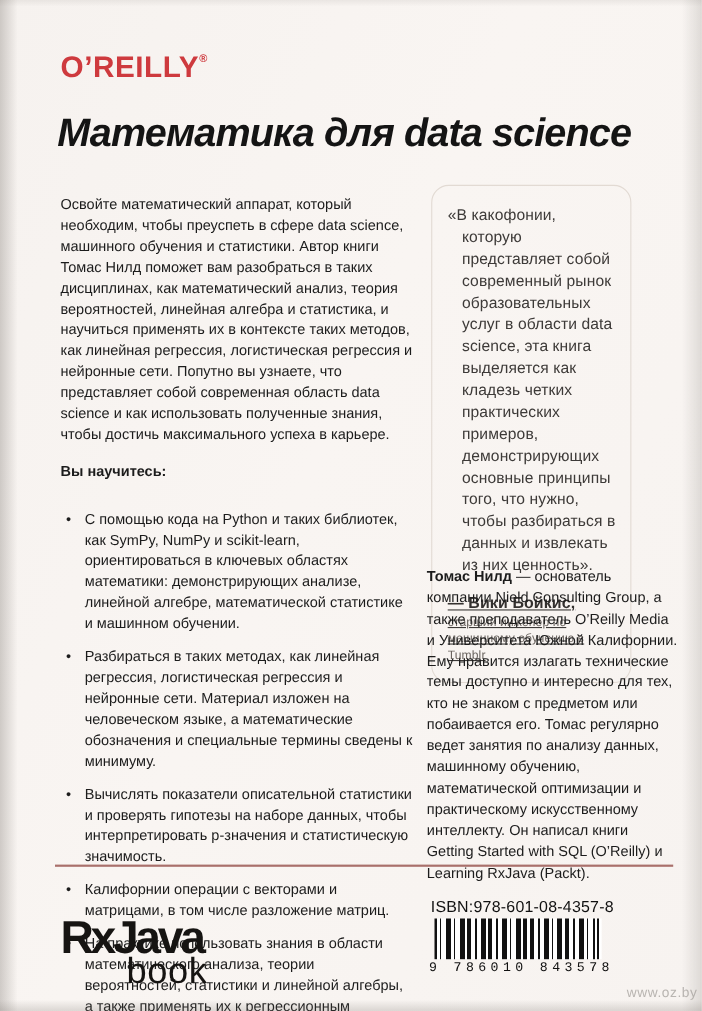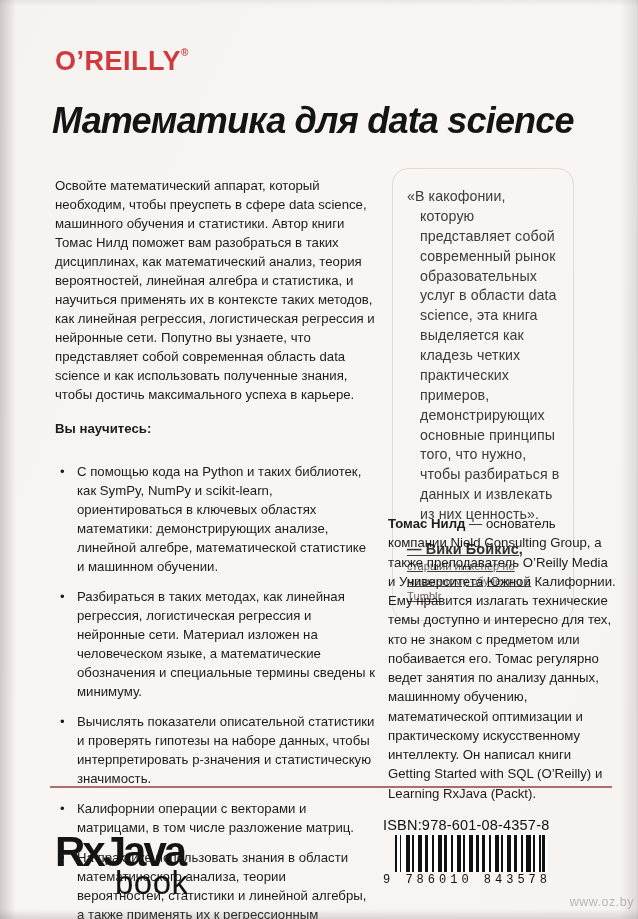--- a/index.html
+++ b/index.html
@@ -88,21 +88,21 @@
   .sprint-logo { position: absolute; left: 55px; top: 828px; color: #161412; }
   .sprint-line1 {
     font-size: 42px; font-weight: 900; letter-spacing: -3px;
     font-family: "Liberation Sans", sans-serif;
   }
   .sprint-line2 {
     font-size: 33px; font-weight: 400; letter-spacing: 0.5px;
     margin: -12px 0 0 60px;
   }
 
-  .isbn-block { position: absolute; left: 383px; top: 817px; width: 175px; }
+  .isbn-block { position: absolute; left: 383px; top: 817px; width: 175px; text-align: right; }
   .isbn-label { font-size: 14.5px; color: #111; letter-spacing: 0.2px; white-space: nowrap; }
   .bars {
     margin: 2px 0 0 12px;
     width: 152px; height: 37px;
     background: linear-gradient(90deg,
       #111 0% 1.5%, #fff 1.5% 3%, #111 3% 4%, #fff 4% 7%,
       #111 7% 10%, #fff 10% 11.5%, #111 11.5% 12.5%, #fff 12.5% 15%,
       #111 15% 18%, #fff 18% 19.5%, #111 19.5% 22%, #fff 22% 24.5%,
       #111 24.5% 25.5%, #fff 25.5% 28%, #111 28% 31%, #fff 31% 32%,
       #111 32% 34.5%, #fff 34.5% 37%, #111 37% 38%, #fff 38% 40.5%,

